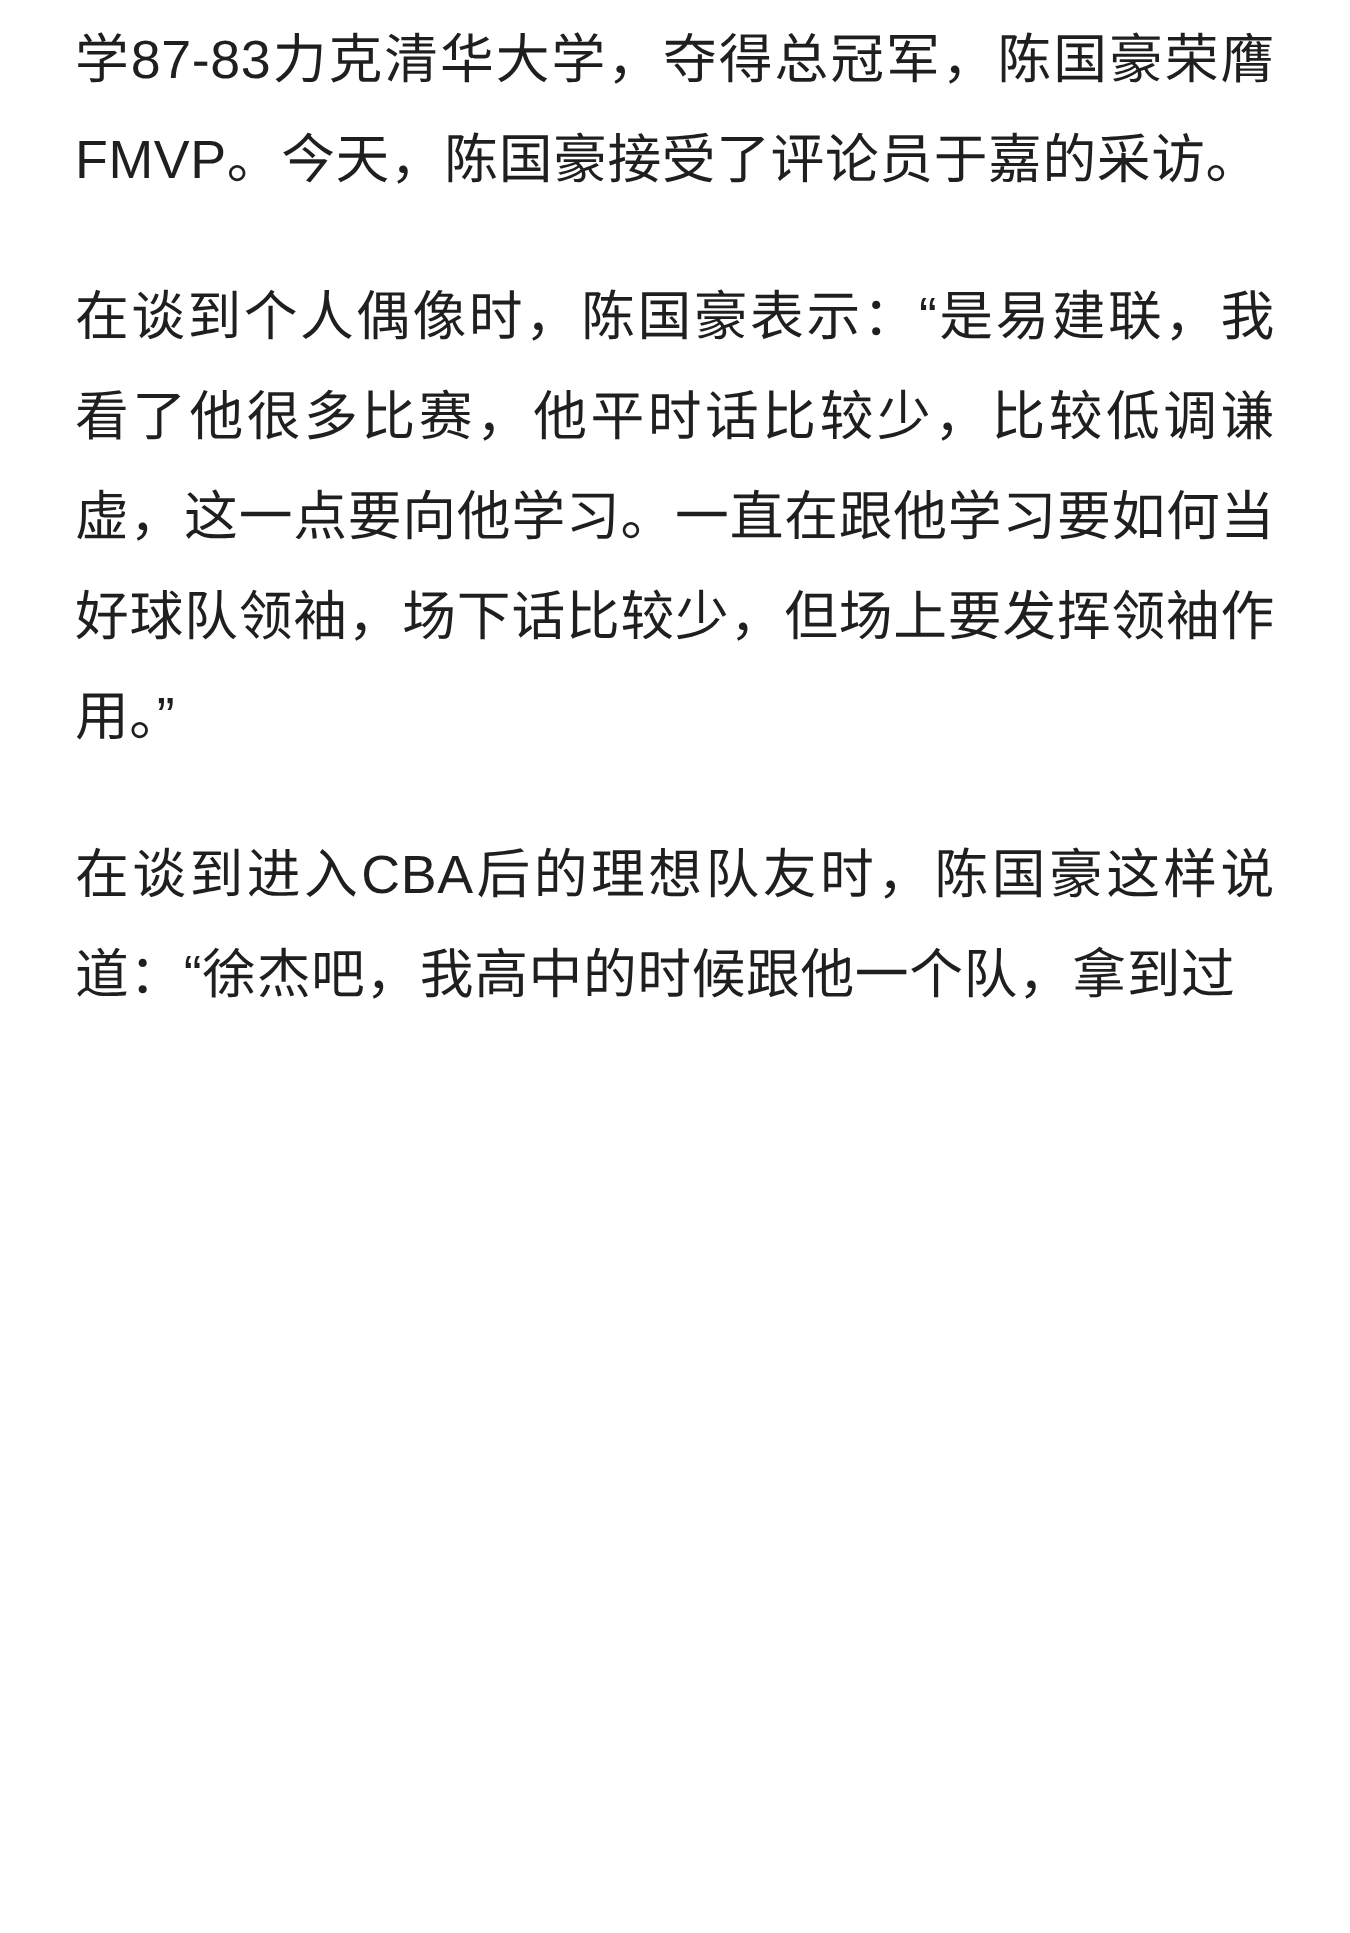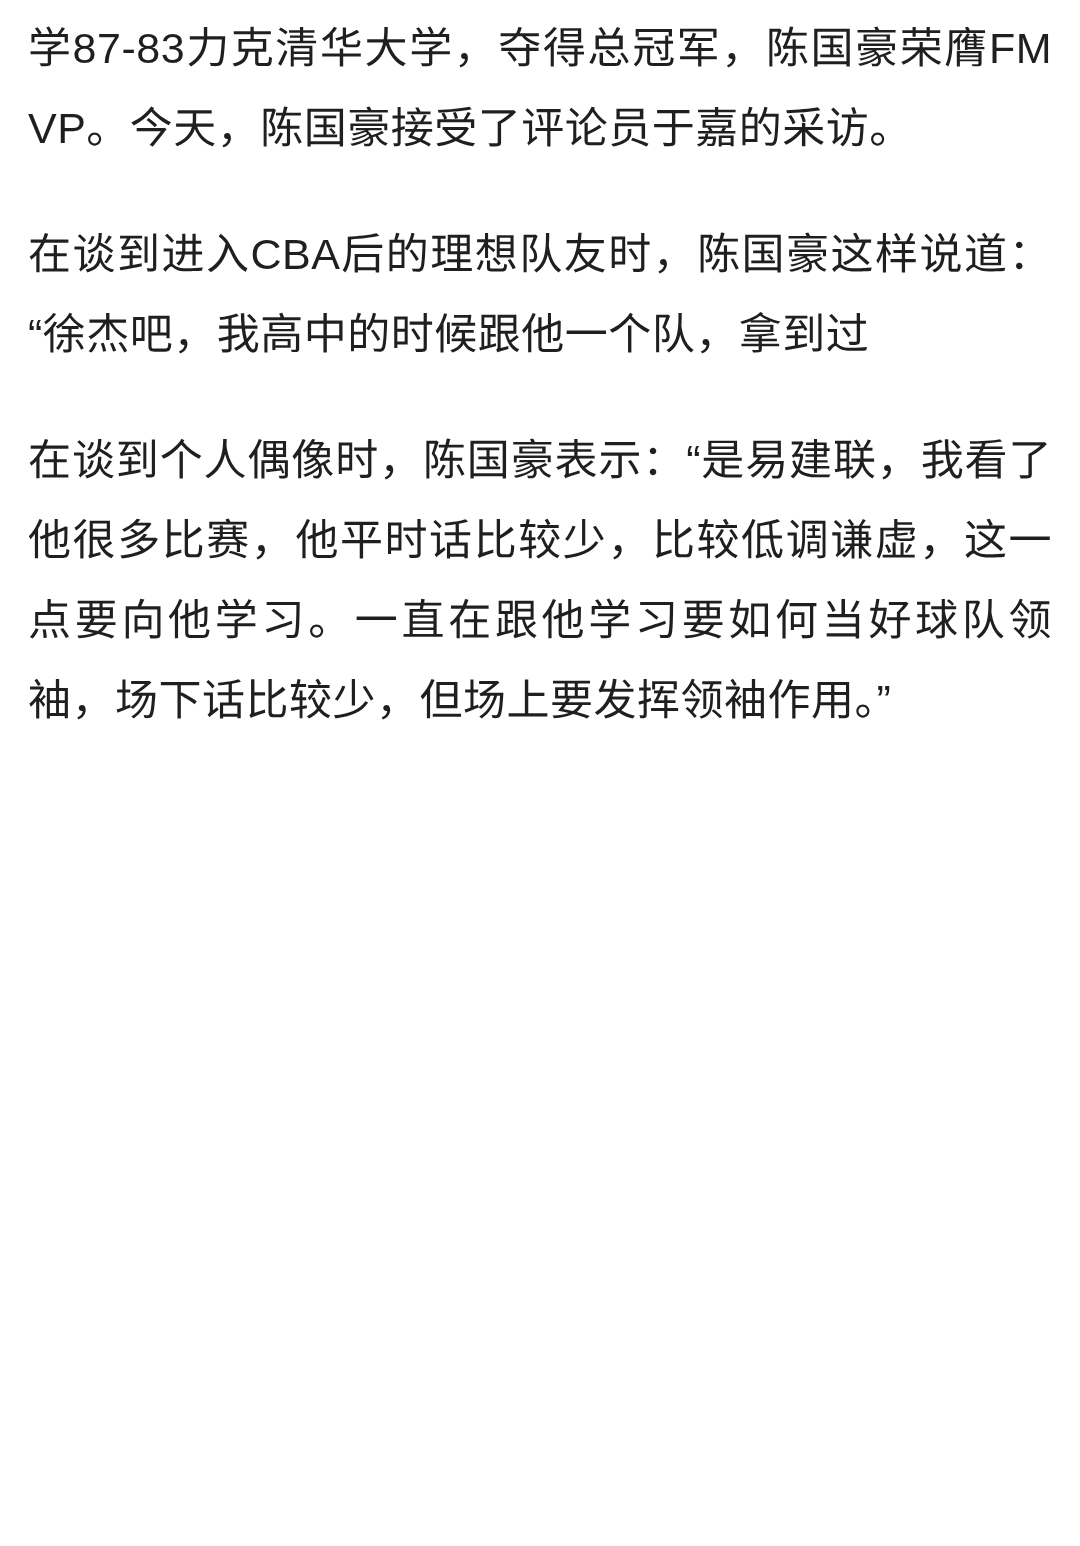--- a/index.html
+++ b/index.html
@@ -10,21 +10,21 @@
   body {
     width: 1080px;
     height: 1546px;
     overflow: hidden;
     font-family: "Liberation Sans", "DejaVu Sans", sans-serif;
     color: #1a1a1a;
   }
   .article {
     box-sizing: border-box;
     width: 1080px;
-    padding: 0 28px;
+    padding: 0 60px;
     padding-top: 8px;
   }
   .para {
     font-size: 43px;
     line-height: 80px;
     letter-spacing: 0.5px;
     color: #1f1f1f;
     margin: 0;
     text-align: justify;
     text-justify: inter-ideograph;
@@ -35,15 +35,15 @@
   }
   .para-first {
     margin-top: 0;
   }
 </style>
 </head>
 <body>
 
 <div class="article">
   <p class="para para-first">学87-83力克清华大学，夺得总冠军，陈国豪荣膺FMVP。今天，陈国豪接受了评论员于嘉的采访。</p>
+  <p class="para">在谈到个人偶像时，陈国豪表示：“是易建联，我看了他很多比赛，他平时话比较少，比较低调谦虚，这一点要向他学习。一直在跟他学习要如何当好球队领袖，场下话比较少，但场上要发挥领袖作用。”</p>
   <p class="para">在谈到进入CBA后的理想队友时，陈国豪这样说道：“徐杰吧，我高中的时候跟他一个队，拿到过</p>
-  <p class="para">在谈到个人偶像时，陈国豪表示：“是易建联，我看了他很多比赛，他平时话比较少，比较低调谦虚，这一点要向他学习。一直在跟他学习要如何当好球队领袖，场下话比较少，但场上要发挥领袖作用。”</p>
 </div>
 
 </body></html>

